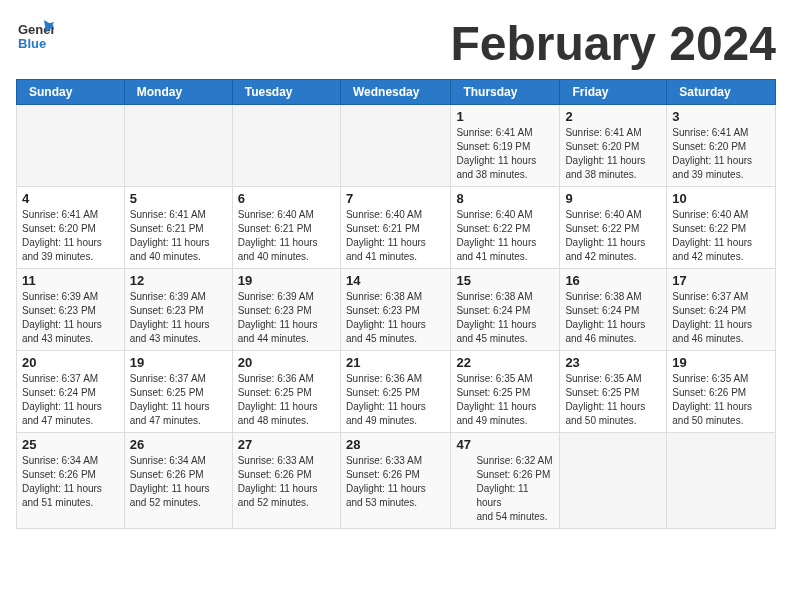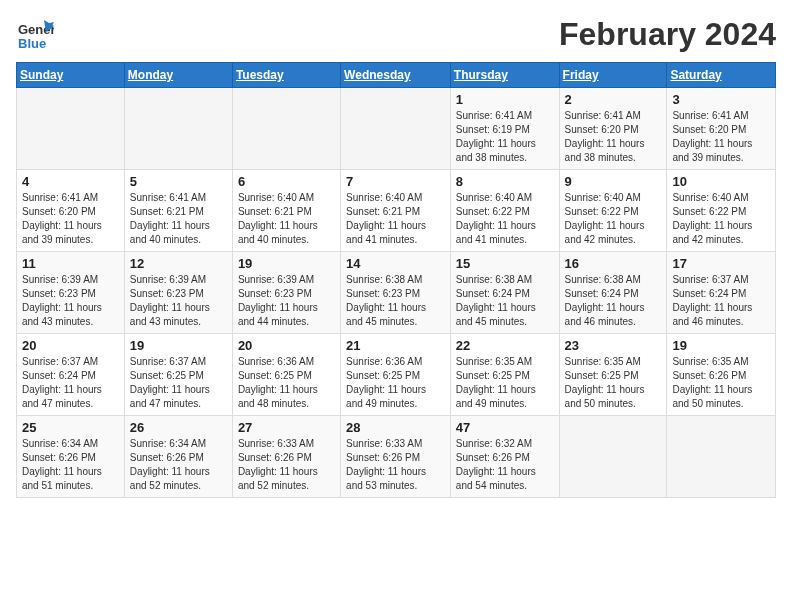--- a/index.html
+++ b/index.html
@@ -18,43 +18,42 @@
     }
     .logo {
       display: flex;
       align-items: center;
       gap: 4px;
     }
     .title-block {
       text-align: right;
     }
     .title-block h1 {
-      font-size: 32px;
+      font-size: 48px;
       font-weight: bold;
       color: #333;
     }
     .title-block h2 {
       font-size: 15px;
       font-weight: normal;
       color: #333;
     }
     .calendar {
       width: 100%;
       border-collapse: collapse;
       border: 1px solid #ccc;
     }
     .calendar th {
       background-color: #2979c8;
       color: #fff;
       font-size: 12px;
       font-weight: bold;
-      padding: 5px 3px;
+      padding: 5px 12px;
       text-align: left;
       border: 1px solid #1a5fa8;
-      text-decoration: underline;
     }
     .calendar td {
       vertical-align: top;
       padding: 4px 5px;
       font-size: 10px;
       color: #333;
       border: 1px solid #ddd;
       width: 113px;
       min-height: 70px;
       background: #fff;
@@ -314,21 +313,21 @@
         </td>
         <td>
           <div class="day-num">28</div>
           <div class="day-info" style="white-space: pre-line;">Sunrise: 6:33 AM
 Sunset: 6:26 PM
 Daylight: 11 hours
 and 53 minutes.</div>
         </td>
         <td>
           <div class="day-num">47</div>
-          <div class="day-info" style="white-space: pre-line;">Sunrise: 6:32 AM
+          <div class="day-info" style="white-space: pre-line; margin-left: 20px;">Sunrise: 6:32 AM
 Sunset: 6:26 PM
 Daylight: 11 hours
 and 54 minutes.</div>
         </td>
         <td class="empty-cell"></td>
         <td class="empty-cell"></td>
       </tr>
     </tbody>
 </table>
 

